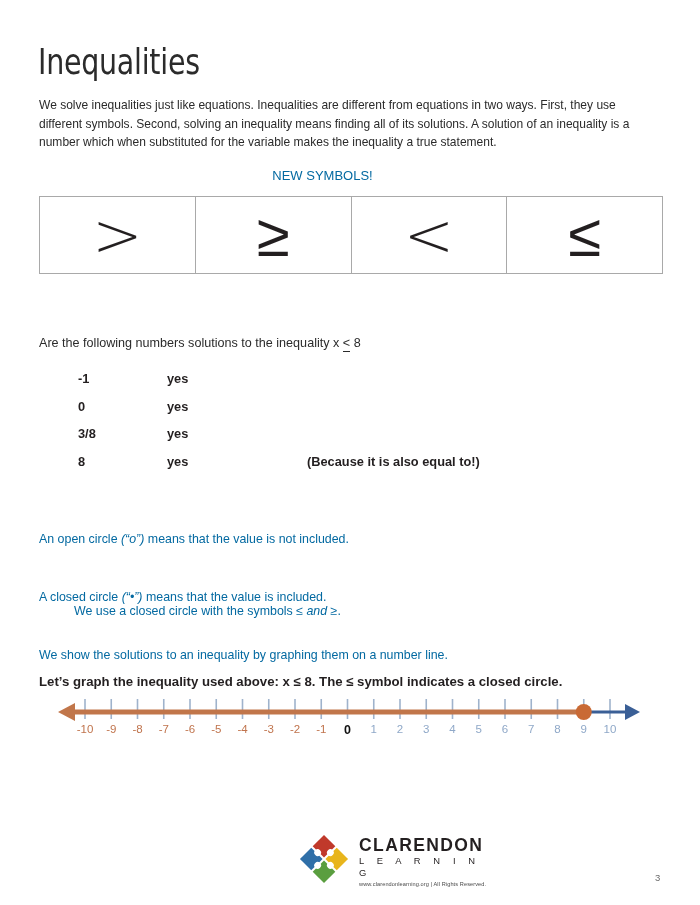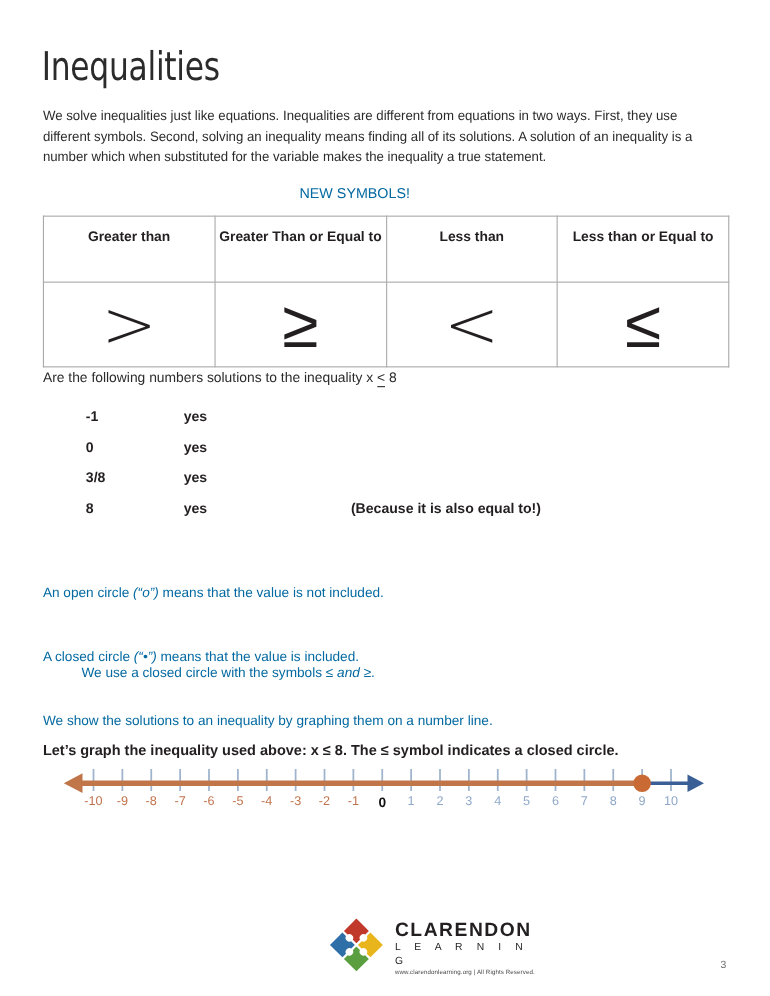--- a/index.html
+++ b/index.html
@@ -124,21 +124,21 @@
     font-size: 12.8px;
     color: #231f20;
   }
   .ans-row {
     height: 27.5px;
     display: flex;
     align-items: flex-start;
   }
   .ans-val { width: 89px; }
   .ans-res { width: 140px; }
-  .ans-note { white-space: nowrap; margin-left: 12px; }
+  .ans-note { white-space: nowrap; }
 
   
   .expl {
     position: absolute;
     left: 39px;
     font-size: 12.4px;
     color: #0369a1;
   }
   .e1 { top: 532px; }
   .e2 { top: 561px; }
@@ -245,26 +245,20 @@
 <div class="page">
 
   <div class="title">Inequalities</div>
 
   <div class="intro">We solve inequalities just like equations.  Inequalities are different from equations in two ways.  First, they use different symbols.  Second, solving an inequality means finding all of its solutions.  A solution of an inequality is a number which when substituted for the variable makes the inequality a true statement.</div>
 
   <div class="new-symbols">NEW SYMBOLS!</div>
 
   <table class="sym-table">
     <tbody>
-        <tr>
-      <td class="sym-head">Greater than</td>
-      <td class="sym-head">Greater Than or Equal to</td>
-      <td class="sym-head">Less than</td>
-      <td class="sym-head">Less than or Equal to</td>
-    </tr>
     <tr>
       <td class="sym-cell">
         <span class="glyph">&gt;</span>
       </td>
       <td class="sym-cell">
         <span class="glyph">≥</span>
       </td>
       <td class="sym-cell">
         <span class="glyph">&lt;</span>
       </td>

